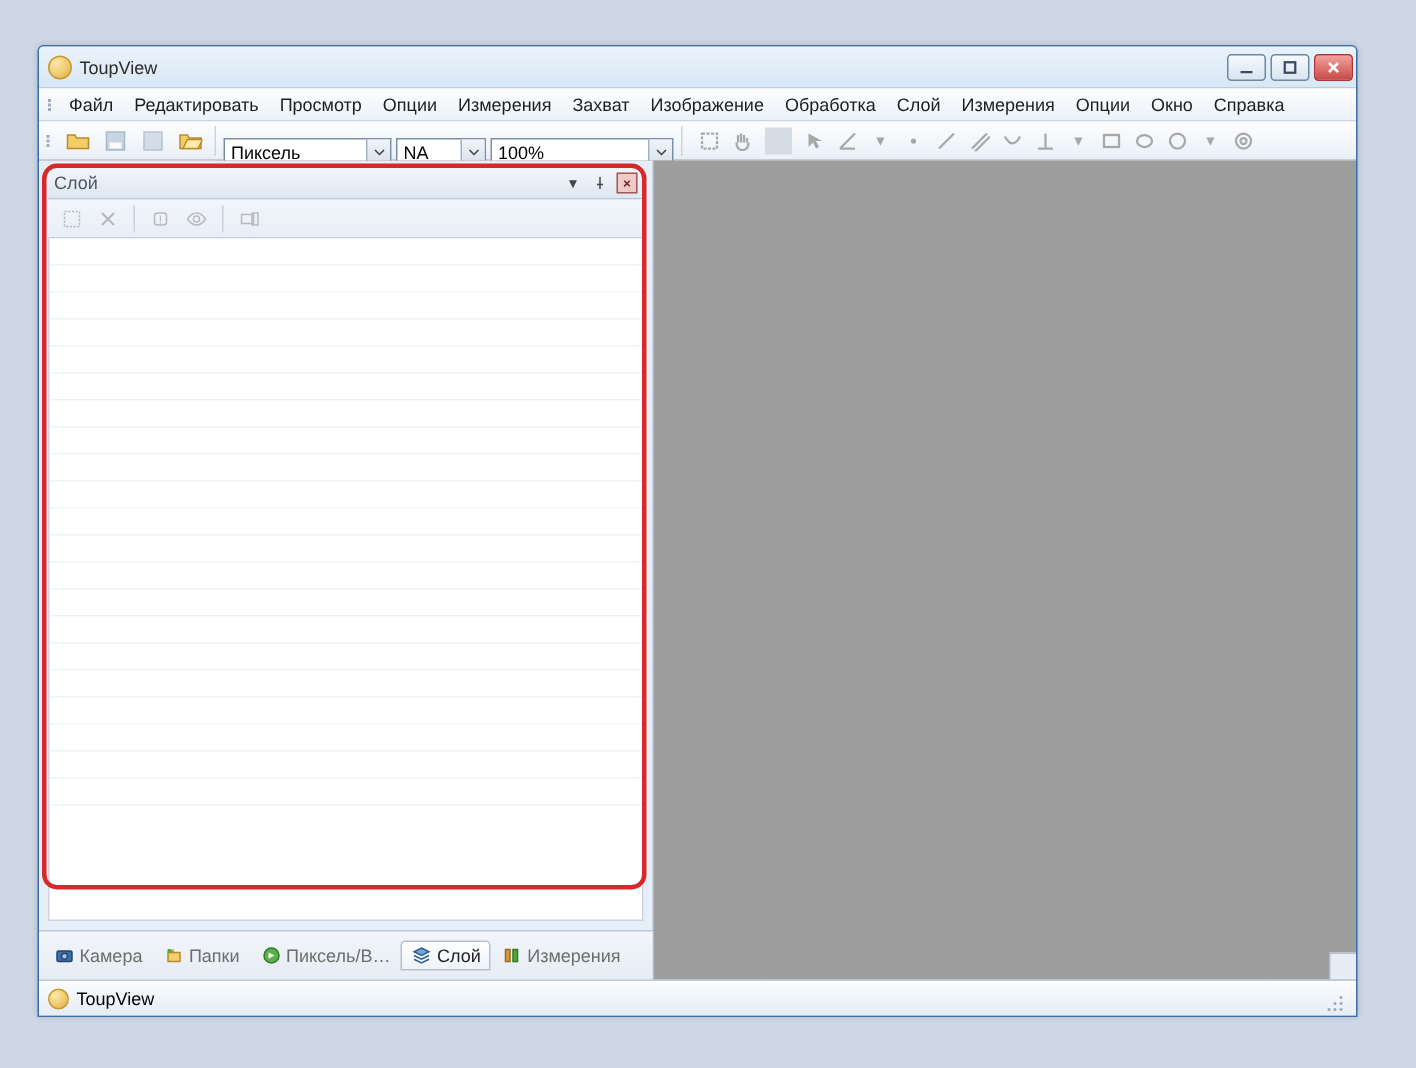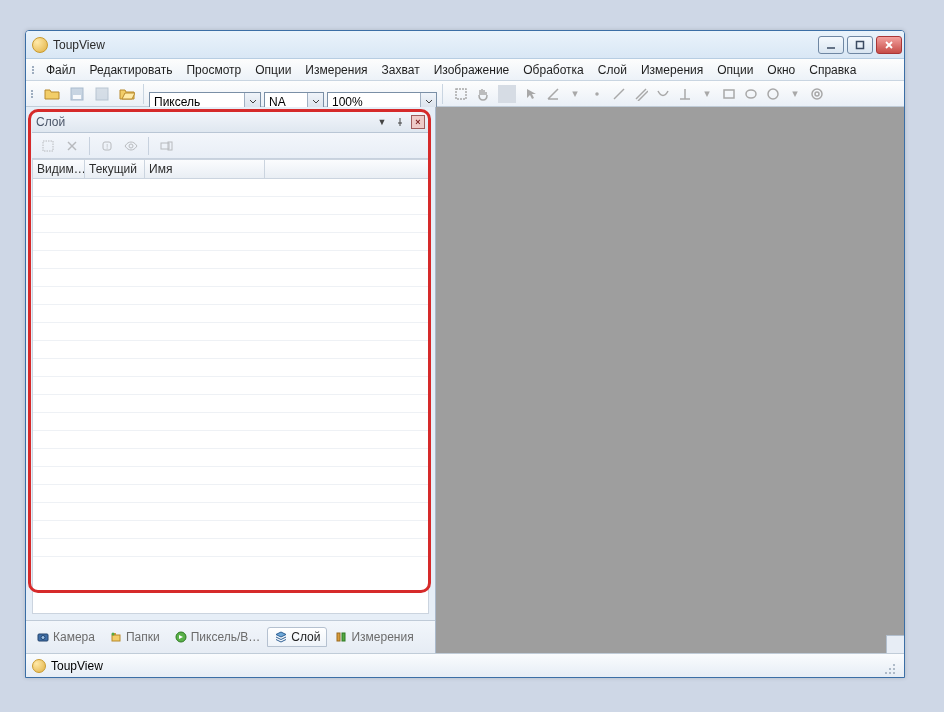--- a/index.html
+++ b/index.html
@@ -147,21 +147,21 @@
         </div>
     </div>
     <div class="combo" style="width:60px">
       <span>NA</span>
       <div class="drop">
           <svg viewBox="0 0 8 8">
             <path d="M1 2l3 3 3-3" fill="none" stroke="#404040"></path>
           </svg>
         </div>
     </div>
-    <div class="combo" style="width:110px">
+    <div class="combo" style="width:122px">
       <span>100%</span>
       <div class="drop">
           <svg viewBox="0 0 8 8">
             <path d="M1 2l3 3 3-3" fill="none" stroke="#404040"></path>
           </svg>
         </div>
     </div>
     <div class="tb-sep"></div>
     <div class="shape-row">
       <div>
@@ -277,26 +277,20 @@
               <circle cx="7" cy="7" r="2" fill="none" stroke="#777"></circle>
             </svg>
           </div>
         <div class="ptsep"></div>
         <div class="ptbtn">
             <svg width="14" height="14" viewBox="0 0 14 14">
               <rect x="2" y="4" width="8" height="6" fill="none" stroke="#777"></rect>
               <rect x="9" y="3" width="4" height="8" fill="none" stroke="#777"></rect>
             </svg>
           </div>
-      </div>
-      <div class="grid-header">
-        <div style="width:52px">Видим…</div>
-        <div style="width:60px">Текущий</div>
-        <div style="width:120px">Имя</div>
-        <div style="flex:1;border-right:none"></div>
       </div>
       <div class="grid-body">
         <div class="grid-row"></div>
         <div class="grid-row"></div>
         <div class="grid-row"></div>
         <div class="grid-row"></div>
         <div class="grid-row"></div>
         <div class="grid-row"></div>
         <div class="grid-row"></div>
         <div class="grid-row"></div>

